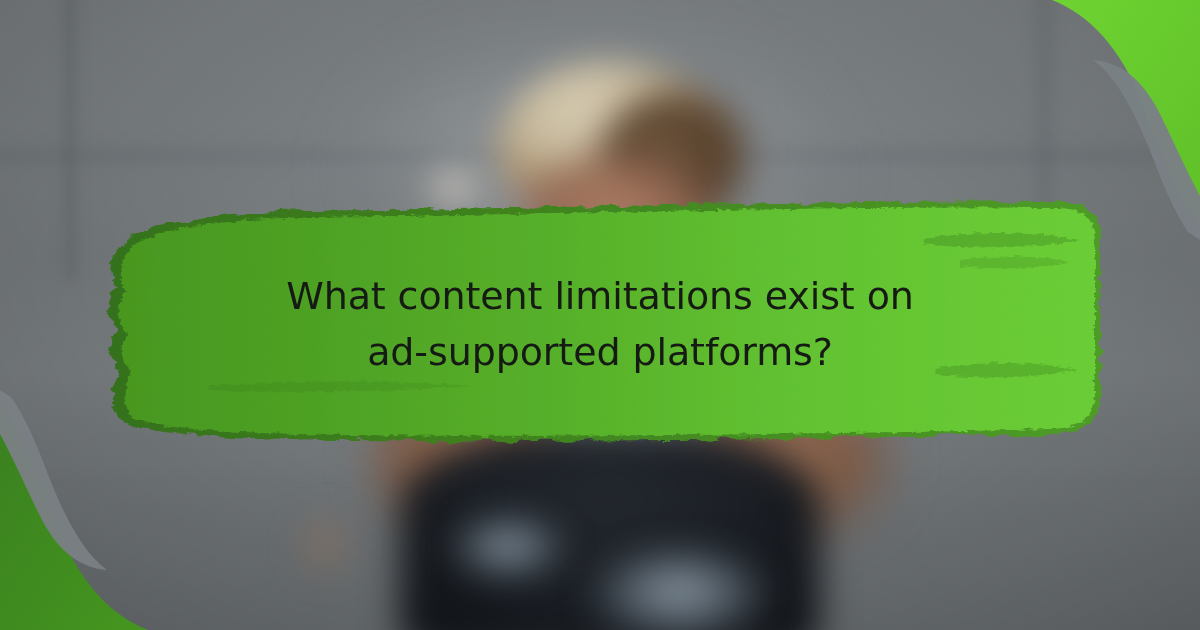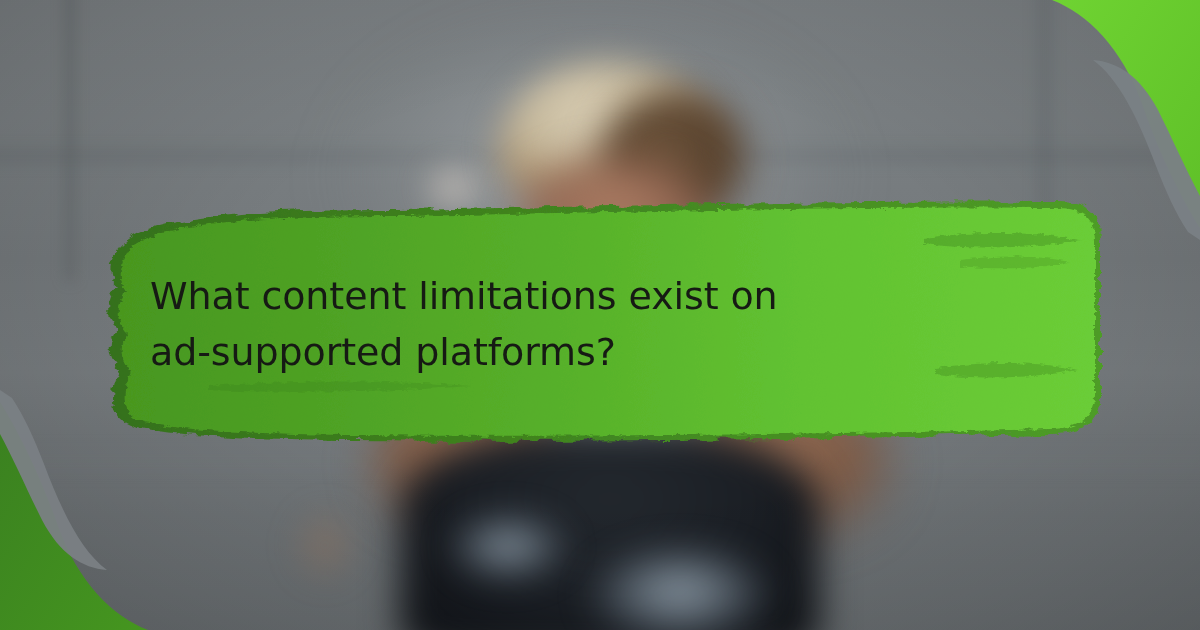--- a/index.html
+++ b/index.html
@@ -182,21 +182,21 @@
     height: 260px;
   }
   .brush-svg { display: block; width: 100%; height: 100%; }
 
   
   .headline {
     position: absolute;
     left: 150px;
     top: 268px;
     width: 900px;
-    text-align: left;
+    text-align: center;
     font-family: "DejaVu Sans", sans-serif;
     font-size: 38px;
     line-height: 56px;
     font-weight: 400;
     color: #161a14;
     letter-spacing: -0.1px;
     white-space: pre-line;
   }
 </style>
 </head>

